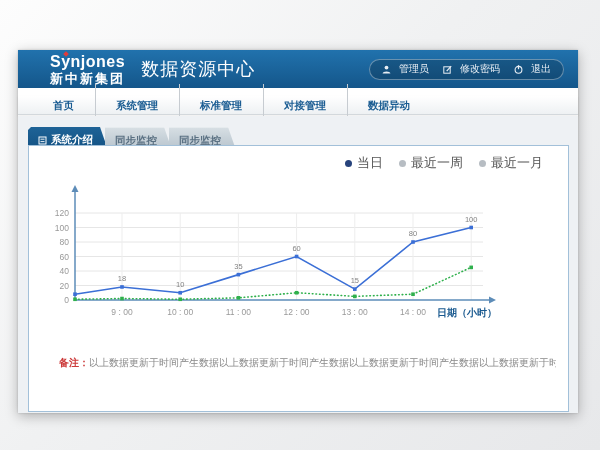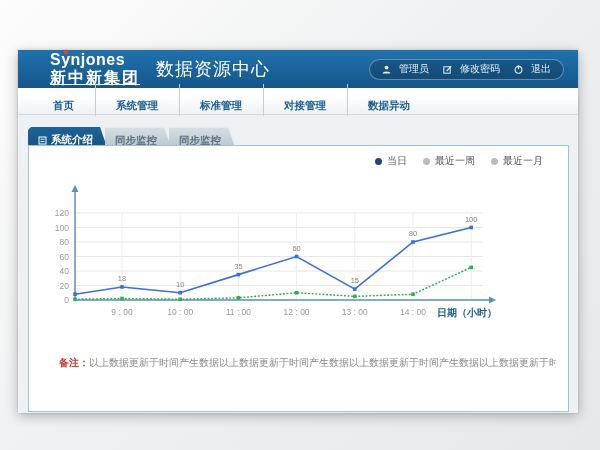--- a/index.html
+++ b/index.html
@@ -16,21 +16,21 @@
   }
   
   .header {
     position:absolute; left:0; top:0; right:0; height:38px;
     background:linear-gradient(#2172ad,#14568a);
     display:flex; align-items:center; padding:0 14px;
   }
   .logo { position:relative; line-height:1; color:#fff; margin-left:18px; }
   .logo-en { display:block; font-size:16px; font-weight:bold; letter-spacing:0.5px; }
   .logo-dot { position:absolute; left:14px; top:-2px; width:4px; height:4px; background:#e03c3c; transform:rotate(45deg); }
-  .logo-cn { display:block; font-size:16px; font-weight:bold; letter-spacing:2px; margin-top:2px;text-decoration:underline; }
+  .logo-cn { display:block; font-size:13px; font-weight:bold; letter-spacing:2px; margin-top:2px; }
   .app-title { color:#fff; font-size:18px; margin-left:16px; letter-spacing:1px; }
   .user-pill {
     margin-left:auto; height:21px; display:flex; align-items:center; gap:14px;
     background:rgba(0,0,0,0.18); border:1px solid rgba(255,255,255,0.35);
     border-radius:11px; padding:0 12px; color:#e8eef4; font-size:10px;
   }
   .u-item { display:flex; align-items:center; gap:8px; cursor:pointer; white-space:nowrap;font-family:Liberation Serif, serif; }
   .u-item svg { display:block; }
   
   .nav {
@@ -67,21 +67,21 @@
     background:linear-gradient(#d6dee3,#b2bfc9); color:#5a7082;
     border-top:1px solid #e6ebee;
   }
   .tab .tab-icon { display:flex; }
   .panel {
     position:absolute; left:10px; right:9px; top:29px; bottom:1px;
     background:#ffffff; border:1px solid #a2c0d9;
   }
   
   .radios { position:absolute; top:8px; right:25px; display:flex; gap:16px; align-items:center; }
-  .radio { display:flex; align-items:center; gap:5px; font-size:10px; color:#555; cursor:pointer; }
+  .radio { display:flex; align-items:center; gap:5px; font-size:13px; color:#555; cursor:pointer; }
   .dot { width:7px; height:7px; border-radius:50%; background:#b7bdc3; }
   .dot.sel { background:#27437c; }
   
   .ylabel { position:absolute; left:16px; top:22px; font-size:11px; font-weight:bold; color:#19598f; letter-spacing:1px; }
   svg.chart { position:absolute; left:0; top:0; }
   svg text { font-family:"Liberation Sans","DejaVu Sans",sans-serif; }
   
   .legend { position:absolute; right:13px; top:90px; display:flex; flex-direction:column; gap:9px; }
   .lg-item { display:flex; align-items:center; gap:6px; font-size:10px; color:#555; cursor:pointer; white-space:nowrap; }
   .lg-line { width:20px; height:0; border-top-width:2px; }

